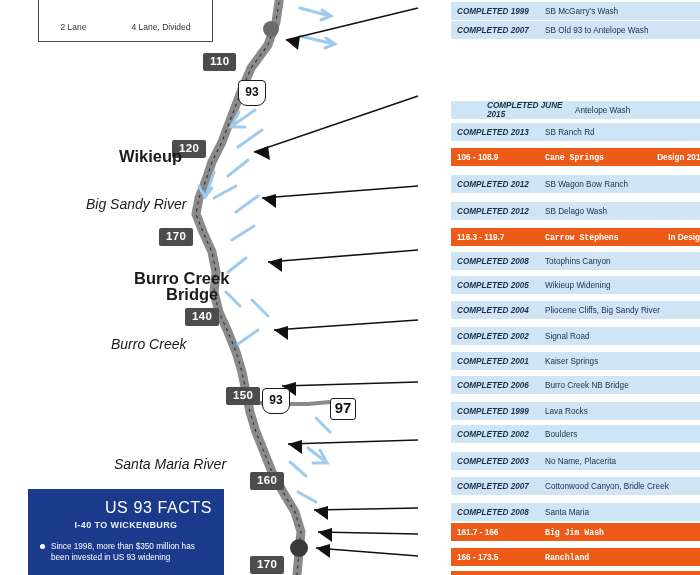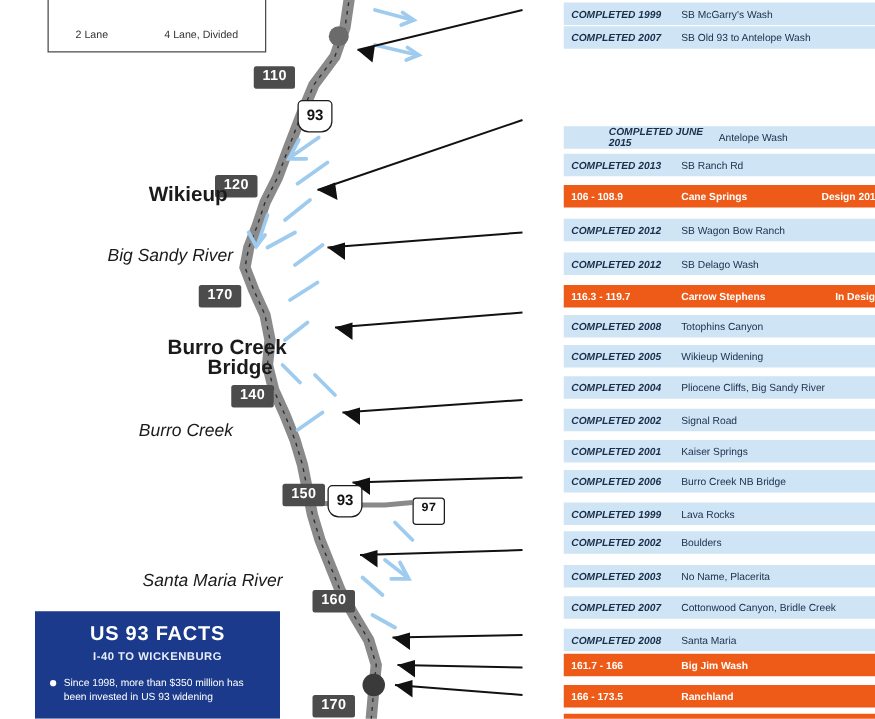--- a/index.html
+++ b/index.html
@@ -76,24 +76,23 @@
     color: #111;
     font-size: 12px;
     font-weight: bold;
     text-align: center;
     line-height: 22px;
   }
   .shield.small {
     width: 24px;
     height: 20px;
     line-height: 18px;
-    font-size: 10px;
+    font-size: 15px;
     border-width: 1.2px;
     border-radius: 3px;
-    font-family: Liberation Mono, monospace;
   }
 
   
   .place {
     position: absolute;
     font-size: 16.5px;
     font-weight: bold;
     color: #1b1b1b;
     white-space: nowrap;
   }
@@ -111,23 +110,23 @@
     left: 28px;
     top: 489px;
     width: 196px;
     height: 86px;
     background: #1b3a8c;
     color: #ffffff;
     box-sizing: border-box;
     padding: 10px 12px 0 12px;
   }
   .facts-title {
-    text-align: center;
+    text-align: right;
     font-size: 16px;
-    font-weight: bold;
+    font-weight: normal;
     letter-spacing: .6px;
   }
   .facts-sub {
     text-align: center;
     font-size: 9px;
     font-weight: bold;
     letter-spacing: .4px;
     margin-top: 3px;
     color: #e8edf8;
   }
@@ -185,20 +184,21 @@
     font-style: normal;
     font-weight: bold;
   }
   .row .c2 {
     flex: 1 1 auto;
     font-style: normal;
     font-weight: normal;
   }
   .row.project .c2 {
     font-weight: bold;
+    font-family: Liberation Mono, monospace;
   }
   .row .c3 {
     flex: 0 0 auto;
     text-align: right;
     font-weight: bold;
   }
 </style>
 </head>
 <body>
 

